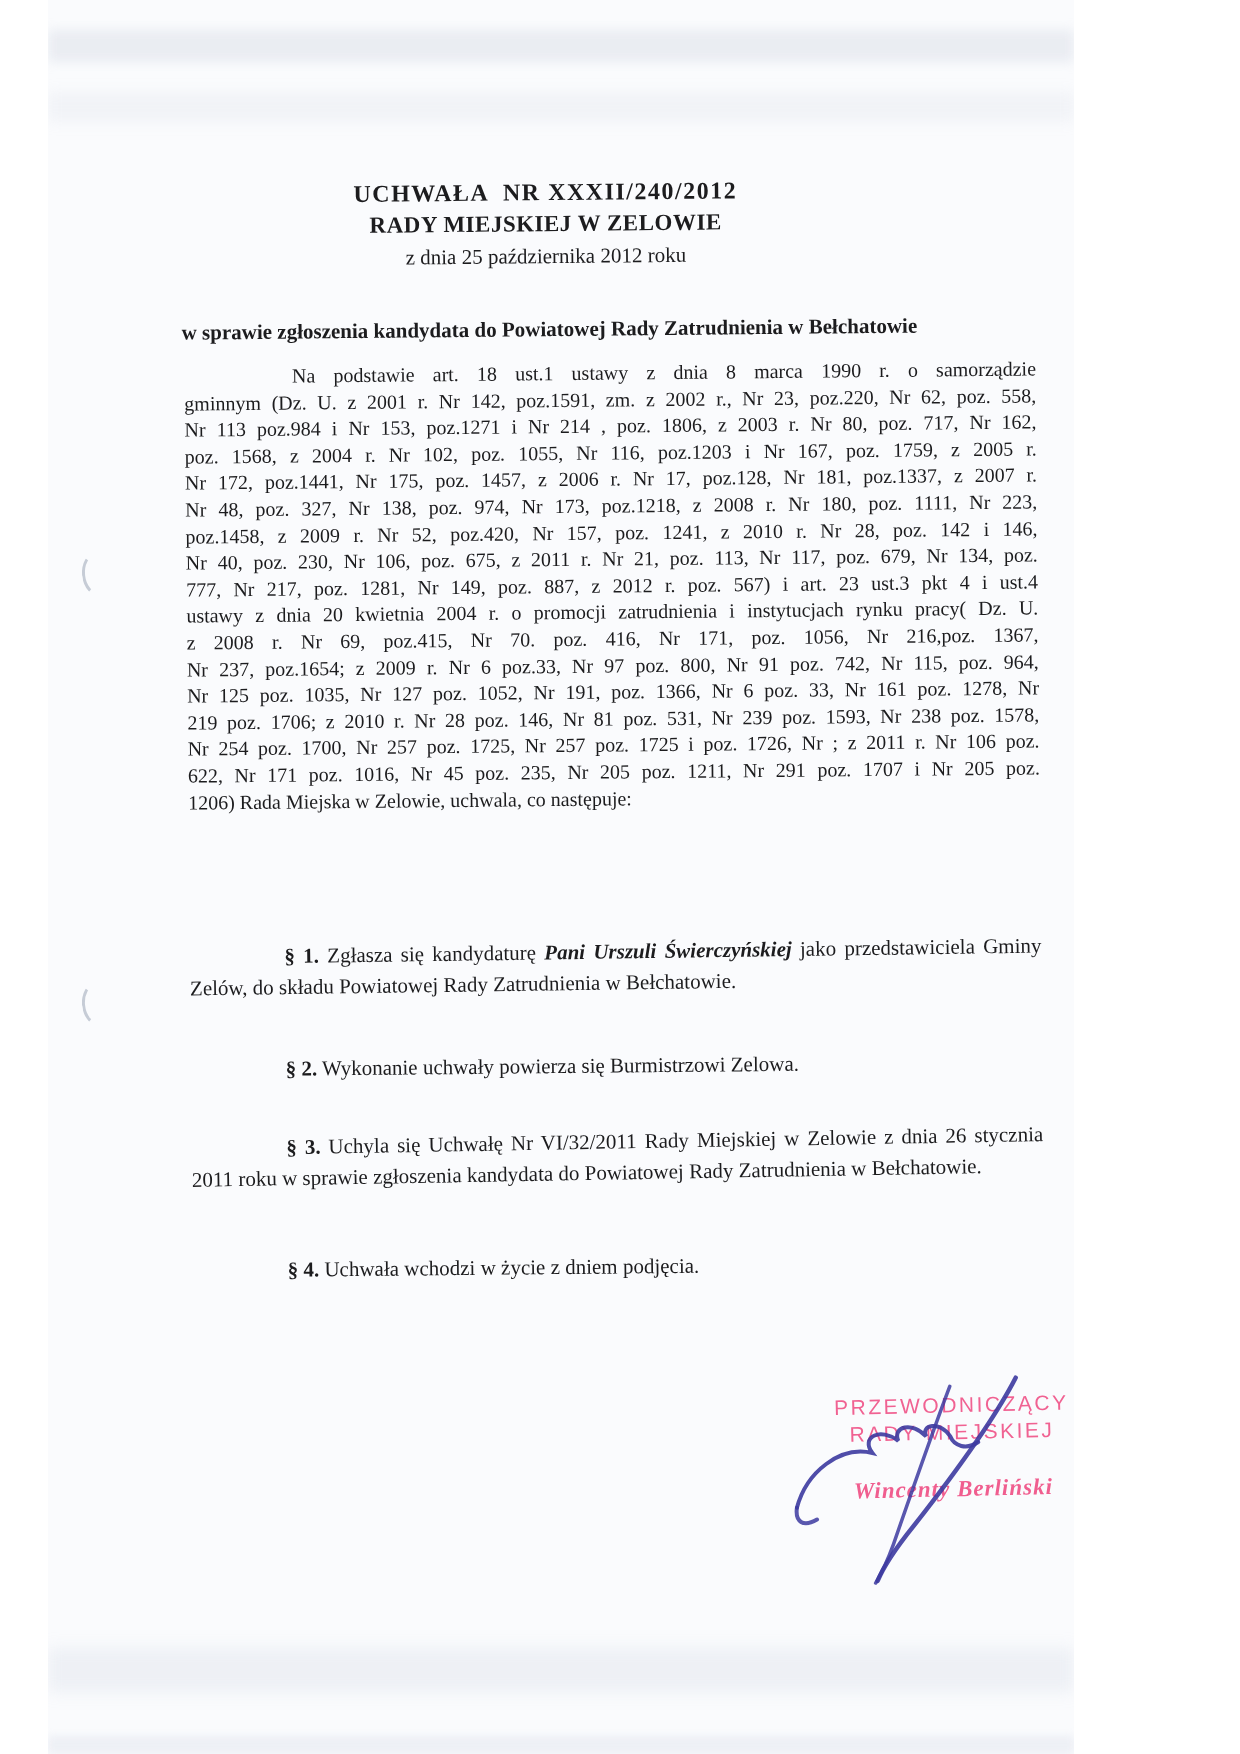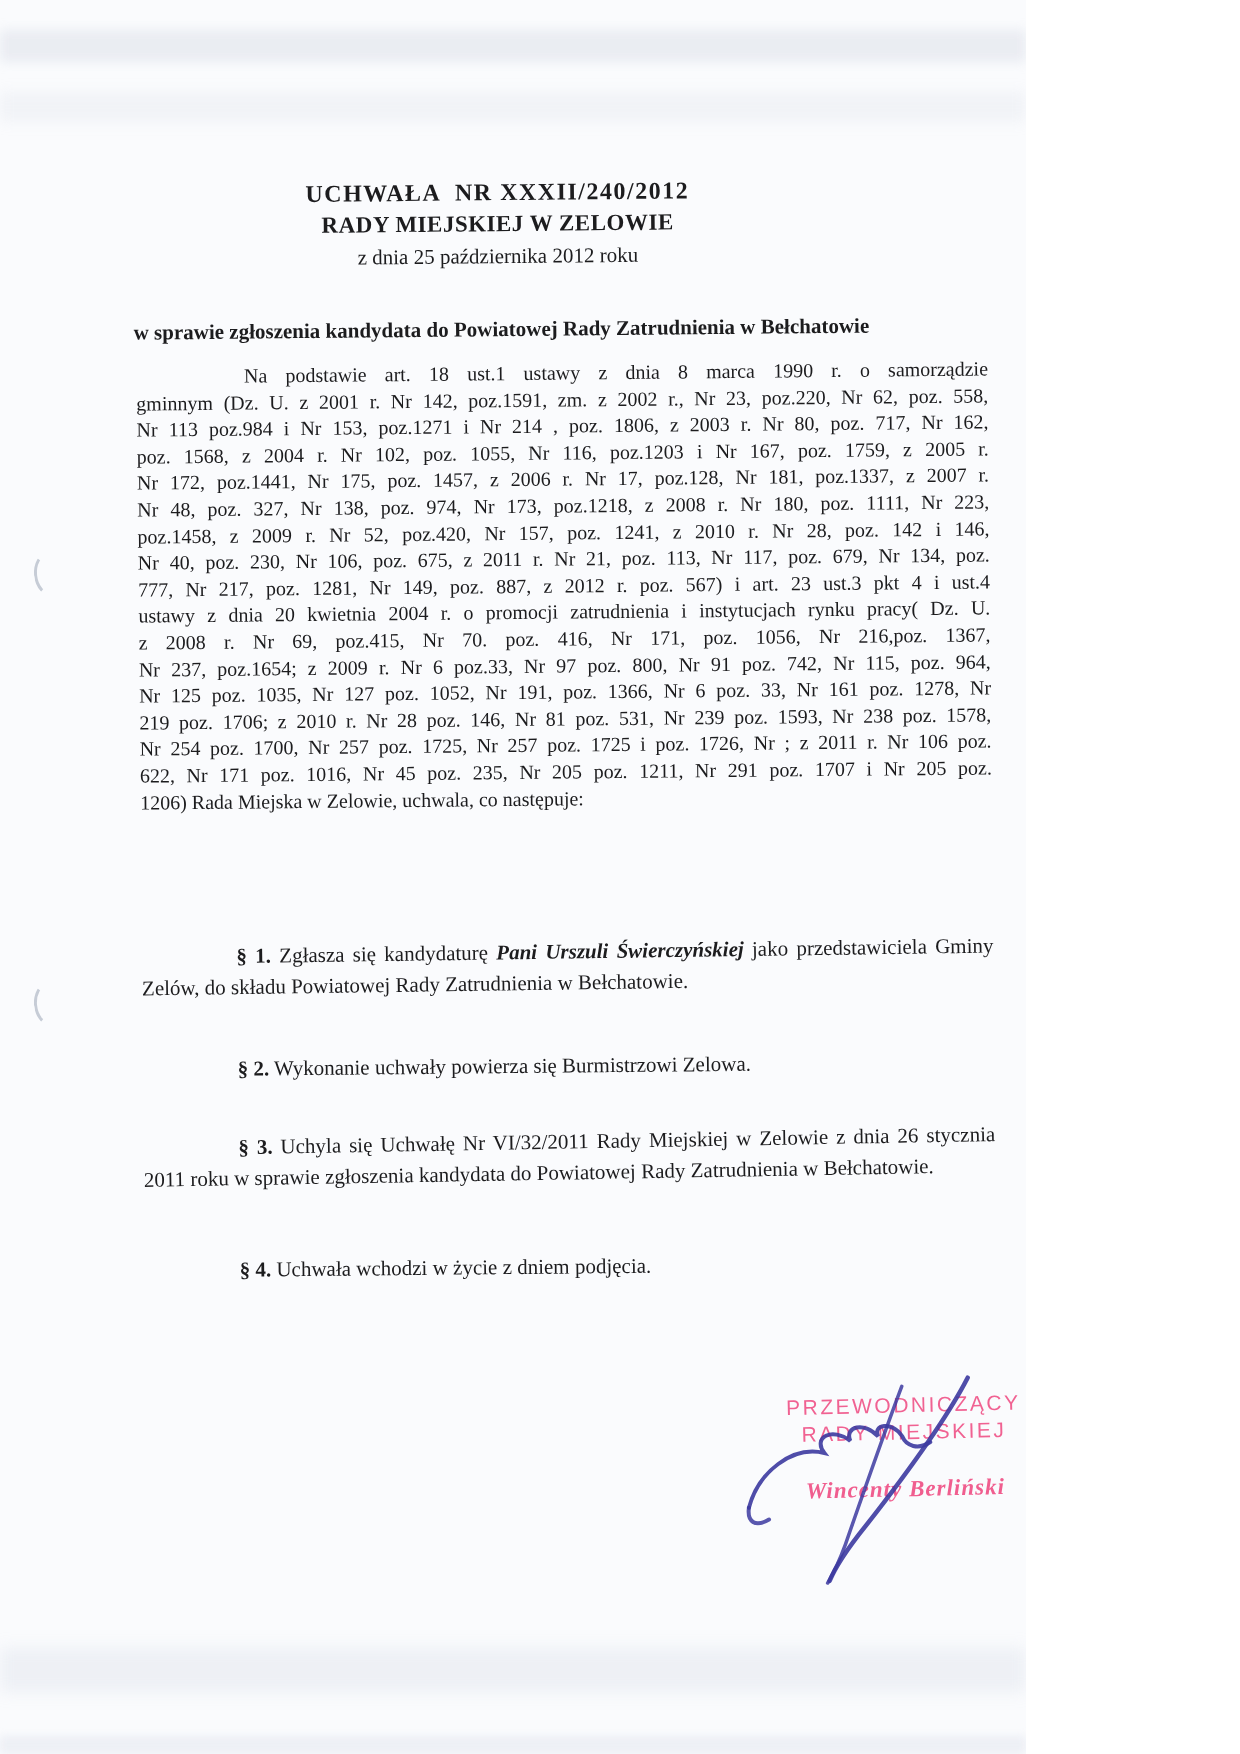--- a/index.html
+++ b/index.html
@@ -3,20 +3,21 @@
 <meta charset="utf-8">
 <style>
   html,body{margin:0;padding:0;}
   .page{
     position:relative;
     width:1026px;height:1754px;
     background:#fafbfd;
     overflow:hidden;
     font-family:"Liberation Serif", serif;
     color:#1c1c1e;
+    margin-left:48px;
   }
   
   .scan-band{position:absolute;left:0;right:0;pointer-events:none;}
   .band-top1{top:30px;height:32px;background:rgba(176,186,204,0.22);filter:blur(6px);}
   .band-top2{top:92px;height:30px;background:rgba(190,198,214,0.14);filter:blur(7px);}
   .band-bottom1{top:1648px;height:44px;background:rgba(182,192,210,0.18);filter:blur(8px);}
   .band-bottom2{top:1736px;height:18px;background:rgba(198,206,222,0.25);filter:blur(4px);}
   
   .punch{
     position:absolute;width:26px;height:38px;

